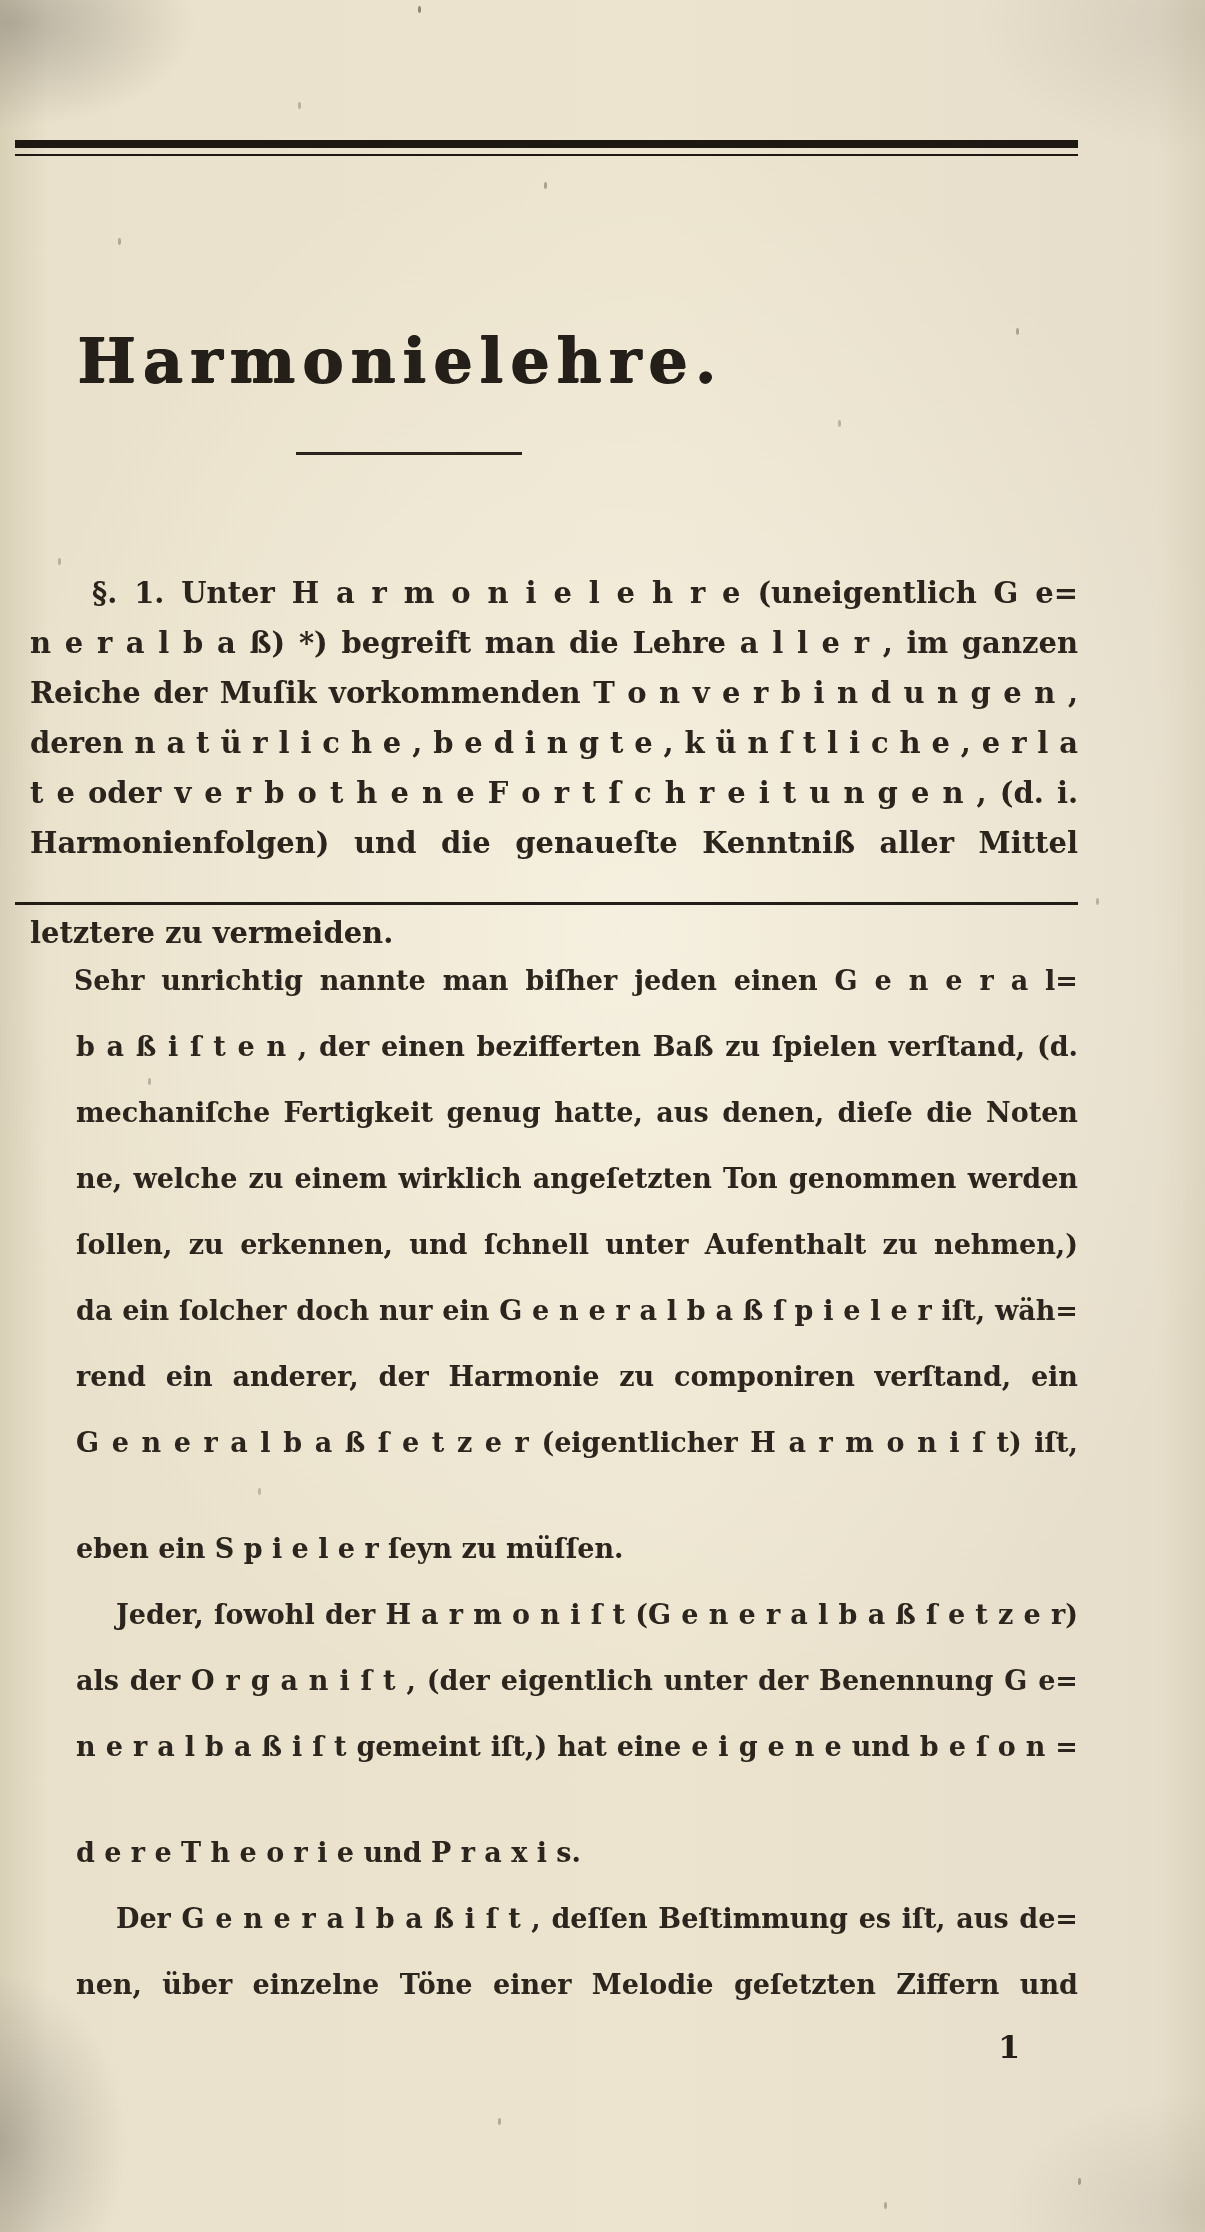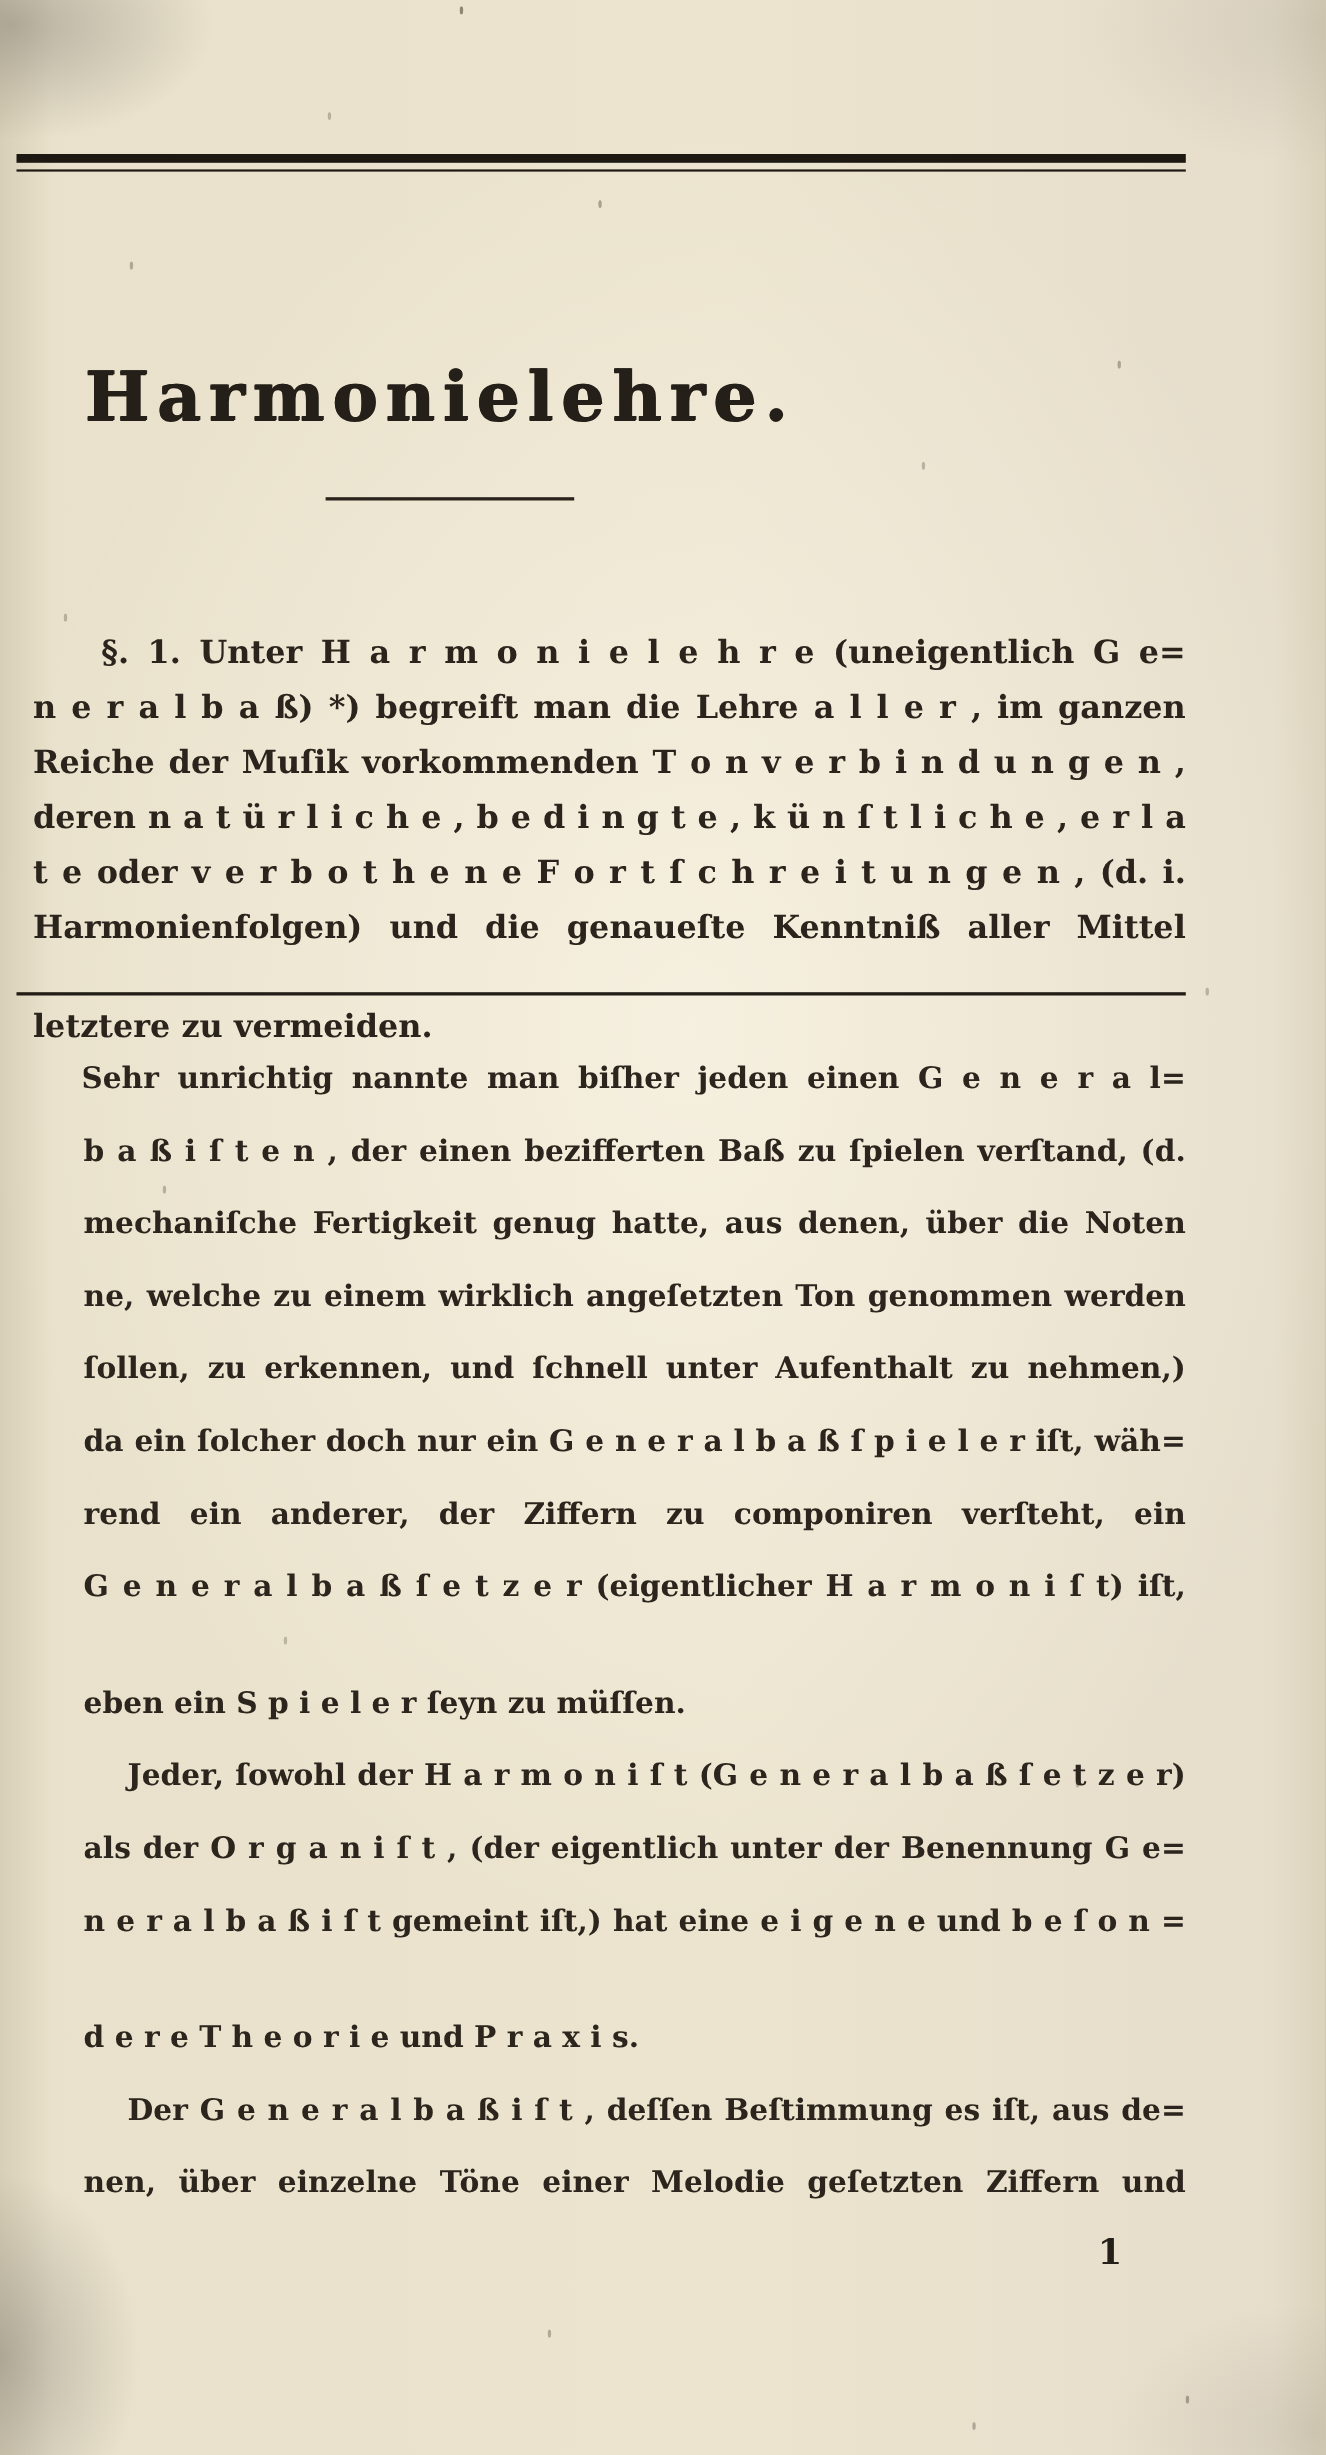--- a/index.html
+++ b/index.html
@@ -97,25 +97,25 @@
     <div class="bline j">t e  oder  v e r b o t h e n e  F o r t ſ c h r e i t u n g e n ,  (d. i.</div>
     <div class="bline j">Harmonienfolgen) und die genaueſte Kenntniß aller Mittel</div>
     <div class="bline left">letztere zu vermeiden.</div>
   </div>
 
   <div class="foot-rule"></div>
 
   <div class="footnote-block">
     <div class="fline star j">*) Sehr unrichtig nannte man biſher jeden einen  G e n e r a l=</div>
     <div class="fline j">b a ß i ſ t e n ,  der einen bezifferten Baß zu ſpielen verſtand, (d. h.</div>
-    <div class="fline j">mechaniſche Fertigkeit genug hatte, aus denen, über die Noten</div>
+    <div class="fline j">mechaniſche Fertigkeit genug hatte, aus denen, dieſe die Noten</div>
     <div class="fline j">ne, welche zu einem wirklich angeſetzten Ton genommen werden</div>
     <div class="fline j">ſollen, zu erkennen, und ſchnell unter Aufenthalt zu nehmen,)</div>
     <div class="fline j">da ein ſolcher doch nur ein  G e n e r a l b a ß ſ p i e l e r  iſt, wäh=</div>
-    <div class="fline j">rend ein anderer, der Ziffern zu componiren verſteht, ein</div>
+    <div class="fline j">rend ein anderer, der Harmonie zu componiren verſtand, ein</div>
     <div class="fline j">G e n e r a l b a ß ſ e t z e r  (eigentlicher  H a r m o n i ſ t)  iſt, ohne</div>
     <div class="fline left">eben ein  S p i e l e r  ſeyn zu müſſen.</div>
     <div class="fline pindent j">Jeder, ſowohl der  H a r m o n i ſ t  (G e n e r a l b a ß ſ e t z e r)</div>
     <div class="fline j">als der  O r g a n i ſ t ,  (der eigentlich unter der Benennung  G e=</div>
     <div class="fline j">n e r a l b a ß i ſ t  gemeint iſt,)  hat eine  e i g e n e  und  b e ſ o n =</div>
     <div class="fline left">d e r e   T h e o r i e  und  P r a x i s.</div>
     <div class="fline pindent j">Der  G e n e r a l b a ß i ſ t ,  deſſen Beſtimmung es iſt, aus de=</div>
     <div class="fline j">nen, über einzelne Töne einer Melodie geſetzten Ziffern und</div>
   </div>
 

